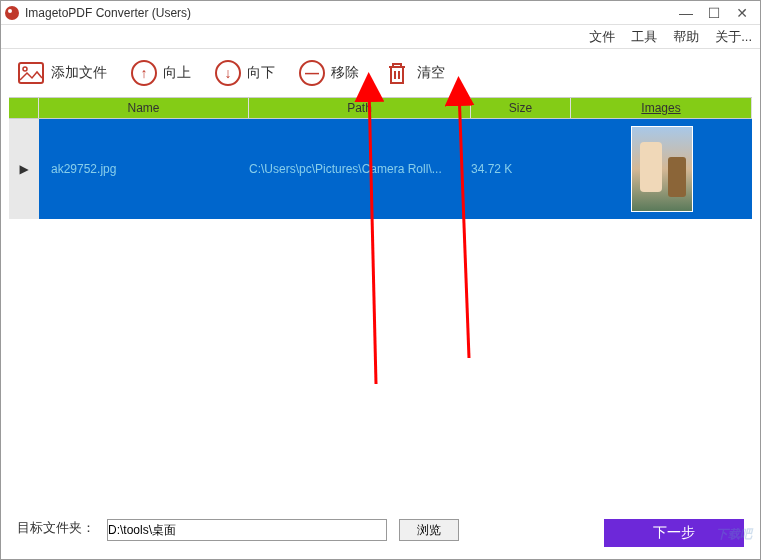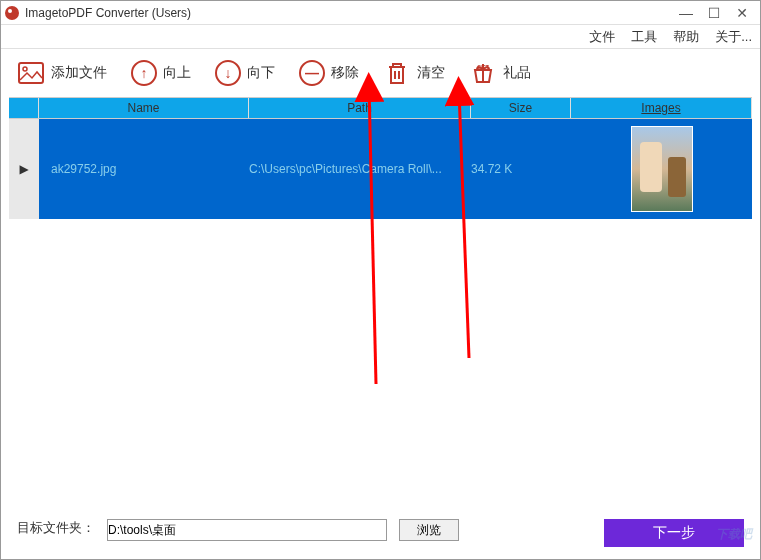--- a/index.html
+++ b/index.html
@@ -13,21 +13,21 @@
     .win-btn { width: 28px; height: 20px; display: flex; align-items: center; justify-content: center; cursor: pointer; font-size: 14px; color: #555; }
     
     .menubar { height: 24px; display: flex; align-items: center; padding: 0 8px; gap: 16px; font-size: 13px; color: #333; border-bottom: 1px solid #e0e0e0; justify-content: flex-end; }
     .menu-item { cursor: pointer; }
     
     .toolbar { height: 48px; display: flex; align-items: center; padding: 0 16px; gap: 24px; }
     .tool-btn { display: flex; align-items: center; gap: 6px; cursor: pointer; font-size: 14px; color: #333; }
     .tool-icon { width: 28px; height: 28px; display: flex; align-items: center; justify-content: center; }
     .circle-icon { width: 26px; height: 26px; border: 2px solid #c0392b; border-radius: 50%; display: flex; align-items: center; justify-content: center; color: #c0392b; font-size: 14px; font-weight: bold; }
     
-    .table-header { height: 22px; background: #0ea5e9; display: flex; border-top: 1px solid #ccc; border-bottom: 1px solid #ccc; font-size: 12px; color: #333; margin: 0 8px; }
+    .table-header { height: 22px; background: #84cc16; display: flex; border-top: 1px solid #ccc; border-bottom: 1px solid #ccc; font-size: 12px; color: #333; margin: 0 8px; }
     .th { display: flex; align-items: center; justify-content: center; border-right: 1px solid #ddd; }
     .th-marker { width: 30px; }
     .th-name { width: 210px; }
     .th-path { width: 222px; }
     .th-size { width: 100px; }
     .th-images { flex: 1; text-decoration: underline; }
     
     .table-body { margin: 0 8px; background: #fff; }
     .table-row { height: 100px; background: #0066cc; display: flex; align-items: center; color: #87ceeb; font-size: 12px; }
     .td-marker { width: 30px; background: #e8e8e8; height: 100%; display: flex; align-items: center; justify-content: center; color: #333; }
@@ -95,29 +95,20 @@
     <span>移除</span>
   </div>
   <div class="tool-btn">
     <div class="tool-icon">
       <svg width="26" height="26" viewBox="0 0 26 26">
           <path d="M5 7 L21 7 M9 7 L9 4 L17 4 L17 7 M7 7 L7 23 L19 23 L19 7 M11 11 L11 19 M15 11 L15 19" fill="none" stroke="#c0392b" stroke-width="2"></path>
         </svg>
     </div>
     <span>清空</span>
   </div>
-  <div class="tool-btn">
-    <div class="tool-icon">
-      <svg width="26" height="26" viewBox="0 0 26 26">
-          <path d="M13 4 L13 22 M7 10 C7 6 10 6 13 10 C16 6 19 6 19 10 M5 10 L21 10 L19 22 L7 22 Z" fill="none" stroke="#c0392b" stroke-width="2"></path>
-          <text x="13" y="9" font-size="5" fill="#c0392b" text-anchor="middle" font-weight="bold">GIFT</text>
-        </svg>
-    </div>
-    <span>礼品</span>
-  </div>
 </div>
 
 <div class="table-header">
   <div class="th th-marker"></div>
   <div class="th th-name">Name</div>
   <div class="th th-path">Path</div>
   <div class="th th-size">Size</div>
   <div class="th th-images">Images</div>
 </div>
 

